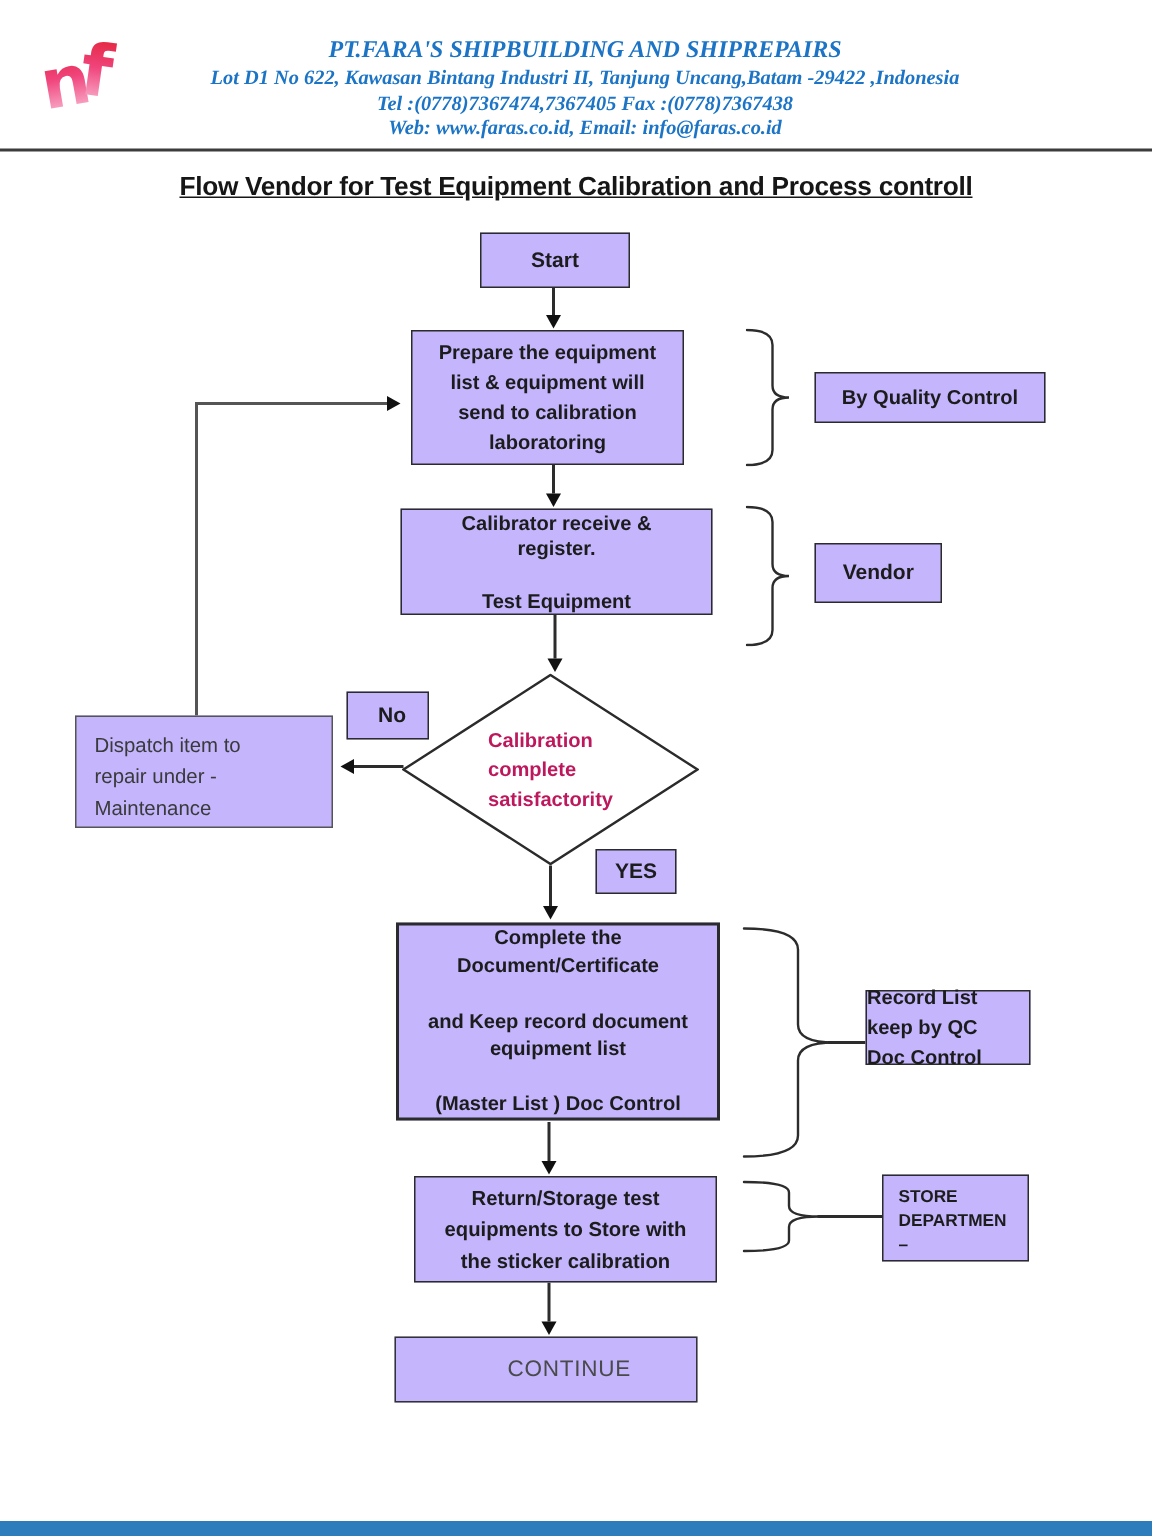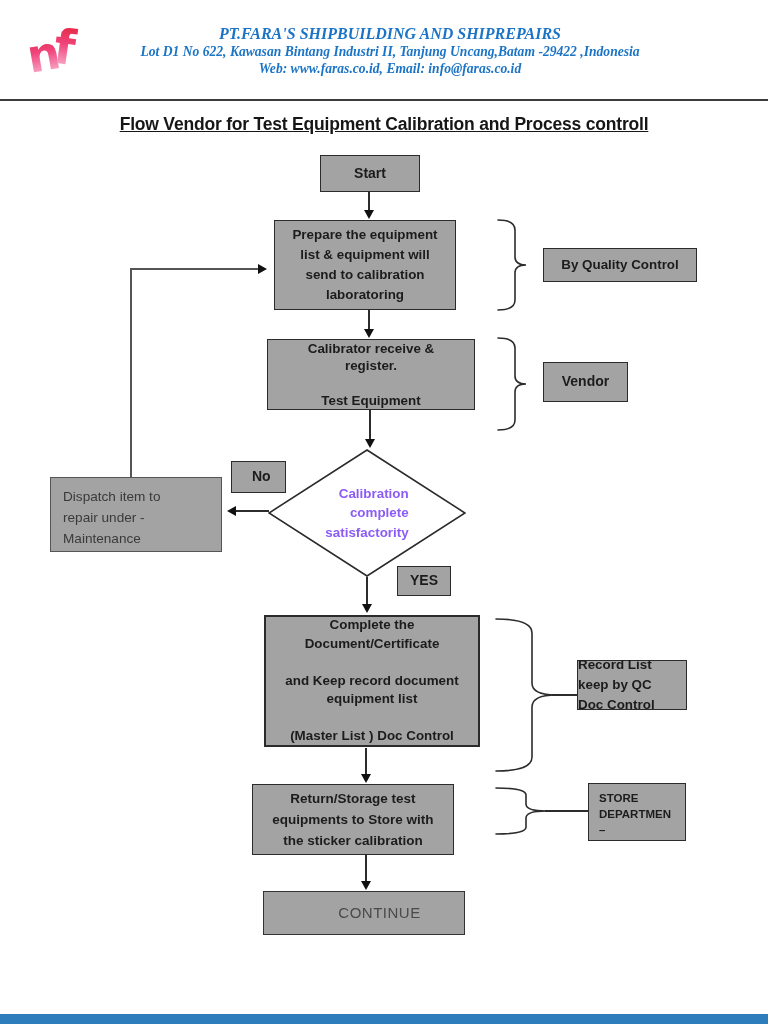--- a/index.html
+++ b/index.html
@@ -12,46 +12,46 @@
              font-family:"Liberation Serif",serif;font-style:italic;font-weight:bold;color:#1b74c5;}
   .company{font-size:16px;line-height:20px;}
   .addr{font-size:13.6px;line-height:16.5px;}
   .rule{position:absolute;left:0;top:99px;width:768px;height:0;border-top:2.5px solid #3c3c3c;}
   
   .title{position:absolute;left:0;top:114px;width:768px;margin:0;text-align:center;
          font-size:17.5px;font-weight:bold;color:#161616;letter-spacing:-0.2px;
          text-decoration:underline;}
   
   .chart{position:absolute;left:0;top:0;width:768px;height:1024px;}
-  .node{position:absolute;background:#a3a3a3;border:1.6px solid #2b2b2b;color:#1c1c1c;
+  .node{position:absolute;background:#c4b5fd;border:1.6px solid #2b2b2b;color:#1c1c1c;
         display:flex;align-items:center;justify-content:center;text-align:center;
         font-weight:bold;font-size:13.4px;line-height:1.42;white-space:pre-line;box-sizing:border-box;}
   .b-start{left:320px;top:155px;width:100px;height:37px;font-size:14px;}
   .b-prepare{left:274px;top:220px;width:182px;height:90px;line-height:20px;}
   .b-byqc{left:543px;top:248px;width:154px;height:34px;}
   .b-calibrator{left:267px;top:339px;width:208px;height:71px;line-height:17.5px;}
   .b-vendor{left:543px;top:362px;width:85px;height:40px;font-size:14px;}
   .b-no{left:231px;top:461px;width:55px;height:32px;justify-content:flex-start;padding-left:20px;font-size:14px;}
   .b-dispatch{left:50px;top:477px;width:172px;height:75px;font-weight:normal;color:#3a3a3a;
               border-color:#555;justify-content:flex-start;text-align:left;align-items:flex-start;
               padding:8px 0 0 12px;font-size:13.6px;line-height:21px;}
   .b-yes{left:397px;top:566px;width:54px;height:30px;font-size:14px;}
   .b-complete{left:264px;top:615px;width:216px;height:132px;border-width:2px;line-height:18.6px;}
   .b-record{left:577px;top:660px;width:110px;height:50px;justify-content:flex-start;text-align:left;
             padding-left:0;line-height:20px;}
-  .b-return{left:252px;top:784px;width:202px;height:71px;line-height:21px;font-size:13.5px;}
+  .b-return{left:276px;top:784px;width:202px;height:71px;line-height:21px;font-size:13.5px;}
   .b-store{left:588px;top:783px;width:98px;height:58px;justify-content:flex-start;text-align:left;
            align-items:flex-start;padding:6px 0 0 10px;font-size:11.5px;line-height:16px;}
   .b-continue{left:263px;top:891px;width:202px;height:44px;font-weight:normal;color:#4a4a4a;
               font-size:15px;letter-spacing:0.5px;border-color:#333;padding-left:31px;}
   
   .diamond-svg{position:absolute;left:268px;top:449px;}
   .diamond-text{position:absolute;left:268px;top:449px;width:198px;height:128px;
-        display:flex;align-items:center;justify-content:center;text-align:right;
-        font-weight:bold;font-size:13.4px;line-height:1.45;white-space:pre-line;color:#8b5cf6;}
+        display:flex;align-items:center;justify-content:center;text-align:left;
+        font-weight:bold;font-size:13.4px;line-height:1.45;white-space:pre-line;color:#be185d;}
   
   .varr{position:absolute;width:1.6px;background:#2c2c2c;}
   .varr::after{content:"";position:absolute;bottom:-8.5px;left:50%;transform:translateX(-50%);
         border:5.5px solid transparent;border-top:9px solid #111;border-bottom:none;}
   .a1{left:368px;top:192px;height:18px;}
   .a2{left:368px;top:310px;height:19px;}
   .a3{left:369px;top:410px;height:29px;}
   .a4{left:366px;top:577px;height:27px;}
   .a5{left:365px;top:748px;height:26px;}
   .a6{left:365px;top:855px;height:26px;}
@@ -88,20 +88,21 @@
             <stop offset="1" stop-color="#fbd0e4"></stop>
           </linearGradient>
         </defs>
         <text x="2" y="52" font-family="DejaVu Sans, sans-serif" font-size="46" font-weight="bold" fill="url(#lg)" transform="rotate(-10 20 40)">n</text>
         <text x="28" y="46" font-family="DejaVu Sans, sans-serif" font-size="48" font-weight="bold" fill="url(#lg)" transform="rotate(8 40 30)">f</text>
       </svg>
     </div>
     <div class="head-text" style="color: rgb(27, 116, 197);">
       <div class="company">PT.FARA'S SHIPBUILDING AND SHIPREPAIRS</div>
       <div class="addr">Lot D1 No 622, Kawasan Bintang Industri II, Tanjung Uncang,Batam -29422 ,Indonesia</div>
+      <div class="addr">Tel :(0778)7367474,7367405 Fax :(0778)7367438</div>
       <div class="addr">Web: www.faras.co.id, Email: info@faras.co.id</div>
     </div>
   </div>
   <div class="rule"></div>
 
   <h1 class="title">Flow Vendor for Test Equipment Calibration and Process controll</h1>
 
   <div class="chart">
 
     <div class="varr a1"></div>

